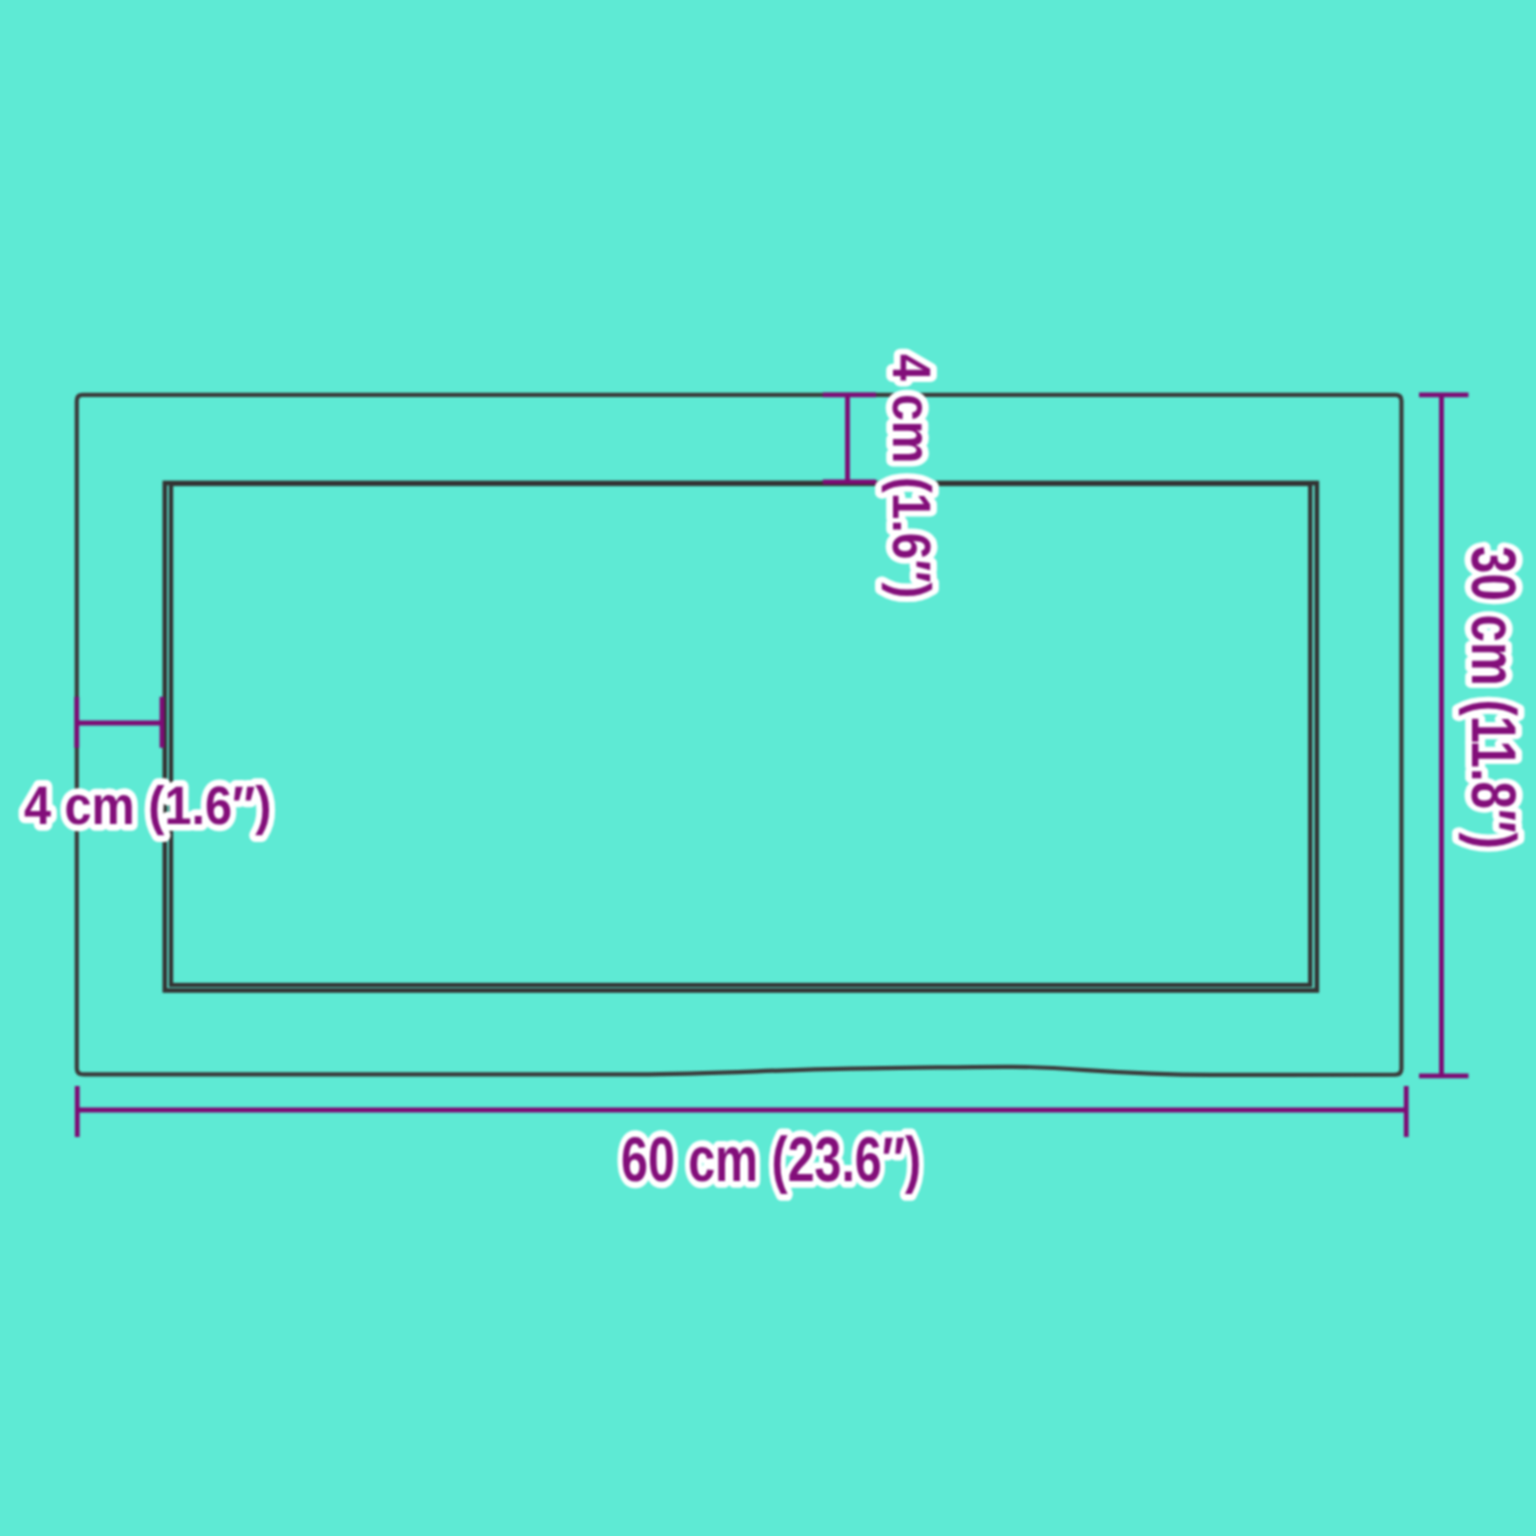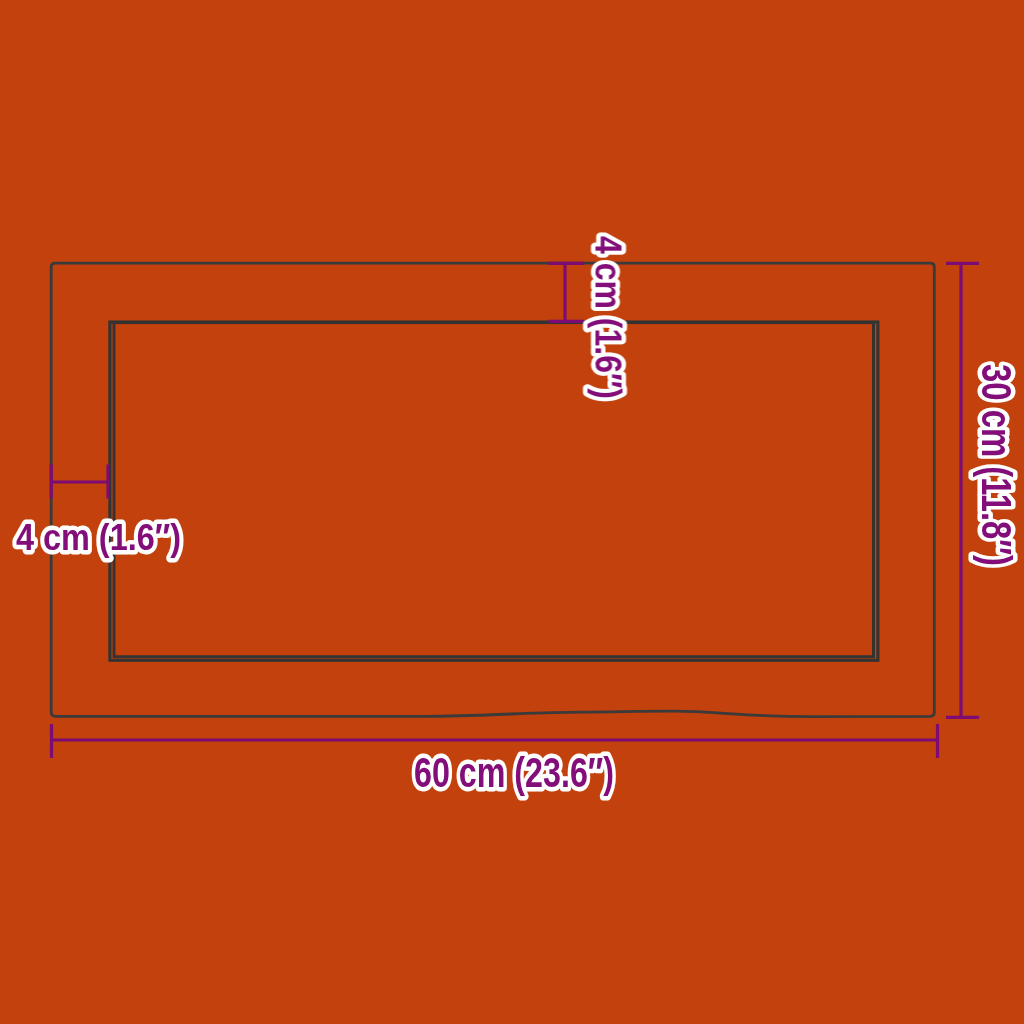--- a/index.html
+++ b/index.html
@@ -1,16 +1,16 @@
 <!DOCTYPE html>
 <html><head>
 <meta charset="utf-8">
 <style>
   html,body{margin:0;padding:0;background:#ffffff;}
-  .page{width:1024px;height:1024px;position:relative;overflow:hidden;background:#c2410c;}
+  .page{width:1024px;height:1024px;position:relative;overflow:hidden;background:#5eead4;}
   svg{display:block;}
   text{font-family:"Liberation Sans", sans-serif;font-weight:bold;}
 </style>
 </head>
 <body>
 <div class="page">
 <svg width="1024" height="1024" viewBox="0 0 1024 1024">
   <g style="filter:blur(0.75px)">
 
     <path d="M 55,263.2 L 930.3,263.2 Q 934.3,263.2 934.3,267.2 L 934.3,712.3

